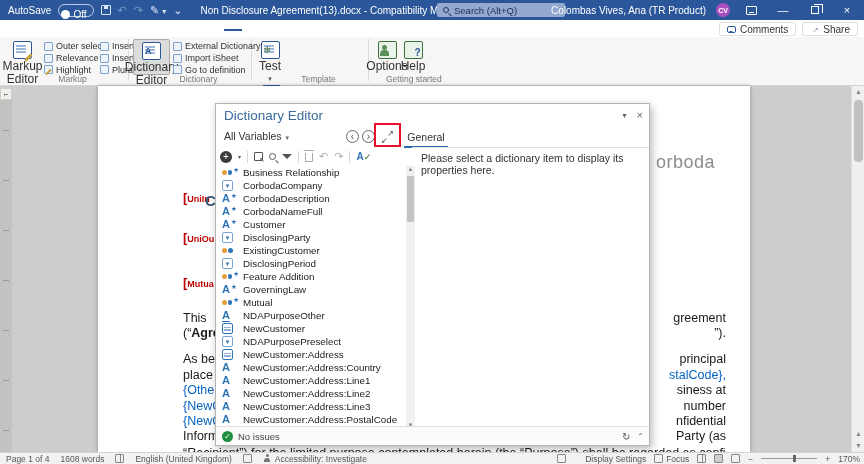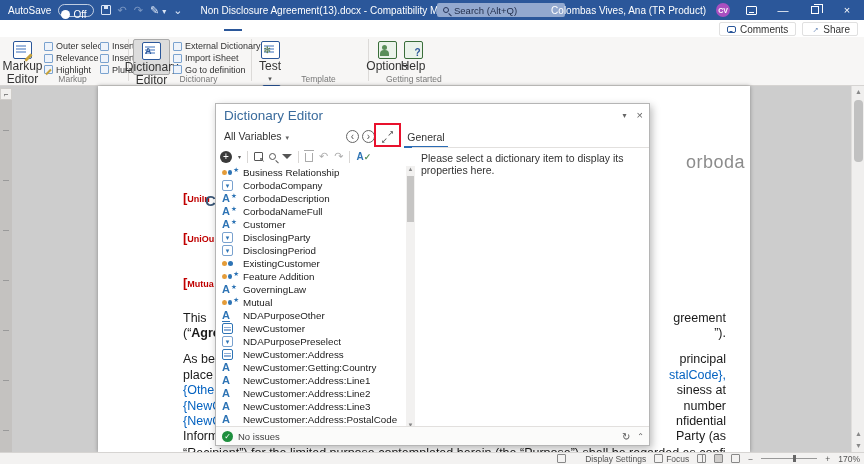--- a/index.html
+++ b/index.html
@@ -347,21 +347,21 @@
     <i style="top:30px"></i>
       <i style="top:80px"></i>
       <i style="top:130px"></i>
       <i style="top:180px"></i>
     <i style="top:230px"></i>
       <i style="top:280px"></i>
       <i style="top:330px"></i>
   </div>
 
   <div class="page">
-    <span class="frag doc-logo" style="left:558px;top:66px;margin-left:30px;">orboda</span>
+    <span class="frag doc-logo" style="left:558px;top:66px;">orboda</span>
     <span class="frag tag" style="left:85px;top:104px;">UniIn</span>
     <span class="frag headc" style="left:107px;top:106px;">C</span>
     <span class="frag tag" style="left:85px;top:144px;">UniOu</span>
     <span class="frag tag" style="left:85px;top:189px;">Mutua</span>
 
     <span class="frag" style="left:85px;top:225px;">This</span>
     <span class="frag" style="left:85px;top:240px;"><span>(“</span><b>Agre</b></span>
     <span class="frag" style="left:85px;top:266px;">As be</span>
     <span class="frag" style="left:85px;top:282px;">place</span>
     <span class="frag bluefield" style="left:85px;top:297px;">{Othe</span>
@@ -466,30 +466,30 @@
         <span class="var-label">Customer</span>
       </div>
         <div class="var-row">
         <span class="vic">
             <i class="vdd">▾</i>
           </span>
         <span class="var-label">DisclosingParty</span>
       </div>
         <div class="var-row">
         <span class="vic">
-            <i class="vdd">▾</i>
-          </span>
-        <span class="var-label">DisclosingPeriod</span>
-      </div>
-        <div class="var-row">
-        <span class="vic">
             <i class="vd vo"></i>
             <i class="vd vb"></i>
           </span>
         <span class="var-label">ExistingCustomer</span>
+      </div>
+        <div class="var-row">
+        <span class="vic">
+            <i class="vdd">▾</i>
+          </span>
+        <span class="var-label">DisclosingPeriod</span>
       </div>
         <div class="var-row">
         <span class="vic">
             <i class="vd vo"></i>
             <i class="vd vb"></i>
             <i class="vst">★</i>
           </span>
         <span class="var-label">Feature Addition</span>
       </div>
         <div class="var-row">
@@ -534,21 +534,21 @@
               <i></i>
               <i></i>
             </i>
           </span>
         <span class="var-label">NewCustomer:Address</span>
       </div>
         <div class="var-row">
         <span class="vic">
             <b class="vA">A</b>
           </span>
-        <span class="var-label">NewCustomer:Getting:Country</span>
+        <span class="var-label">NewCustomer:Address:Country</span>
       </div>
         <div class="var-row">
         <span class="vic">
             <b class="vA">A</b>
           </span>
         <span class="var-label">NewCustomer:Address:Line1</span>
       </div>
         <div class="var-row">
         <span class="vic">
             <b class="vA">A</b>
@@ -584,20 +584,31 @@
       <span class="okdot">✓</span>
       <span class="txt">No issues</span>
       <span class="bicons">
         <span>↻</span>
         <span style="font-size:8px;">⌃</span>
       </span>
     </div>
   </div>
 
   <div class="statusbar">
+    <div class="sb-left">
+      <span>Page 1 of 4</span>
+      <span>1608 words</span>
+      <span class="sb-ic book"></span>
+      <span>English (United Kingdom)</span>
+      <span class="sb-ic"></span>
+      <span style="display:flex;align-items:center;gap:3px;">
+        <span class="sb-person"></span>
+        <span>Accessibility: Investigate</span>
+      </span>
+    </div>
     <div class="sb-right">
       <span style="display:flex;align-items:center;gap:19px;text-align:right;">
         <span class="sb-ic"></span>
         <span>Display Settings</span>
       </span>
       <span style="display:flex;align-items:center;gap:3px;">
         <span class="sb-ic"></span>
         <span>Focus</span>
       </span>
       <span class="sb-ic book"></span>

